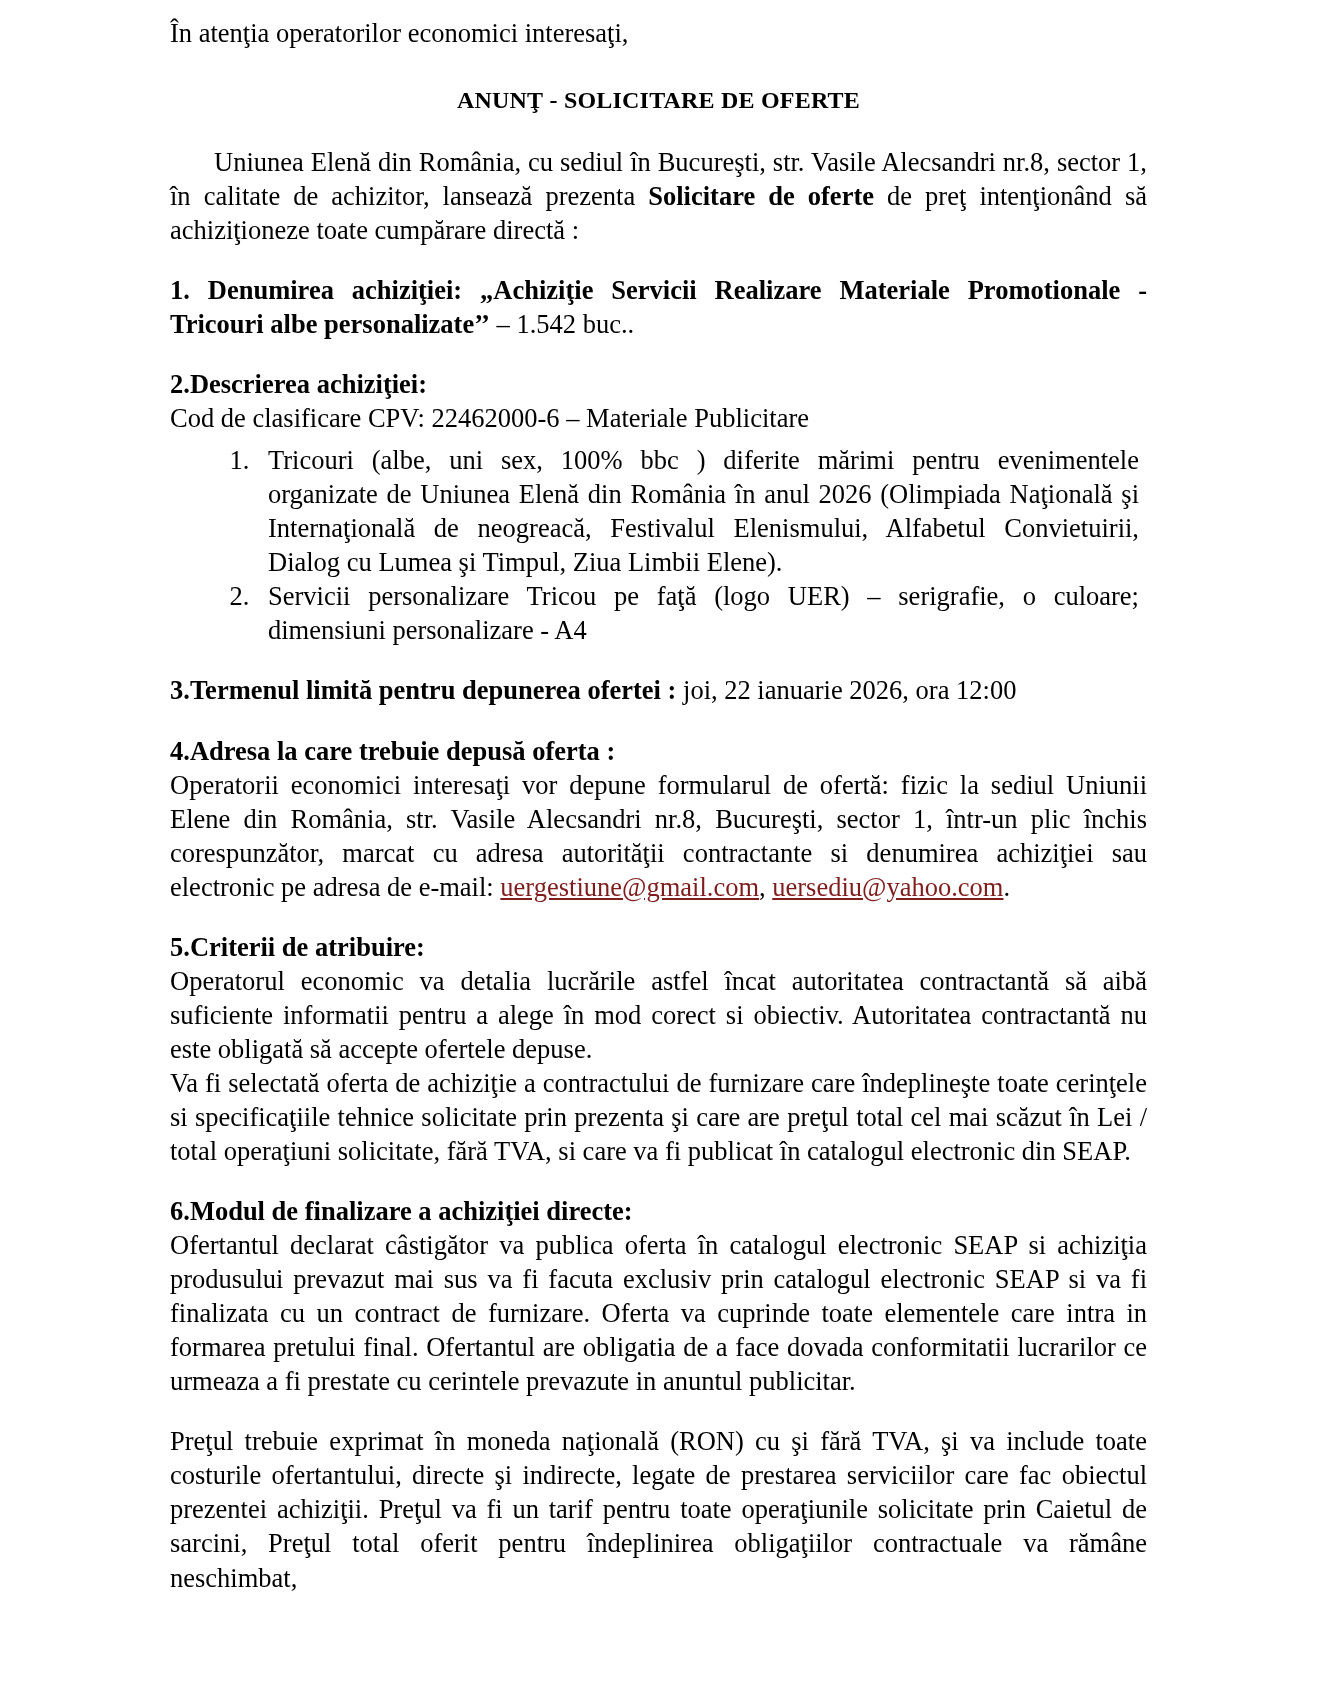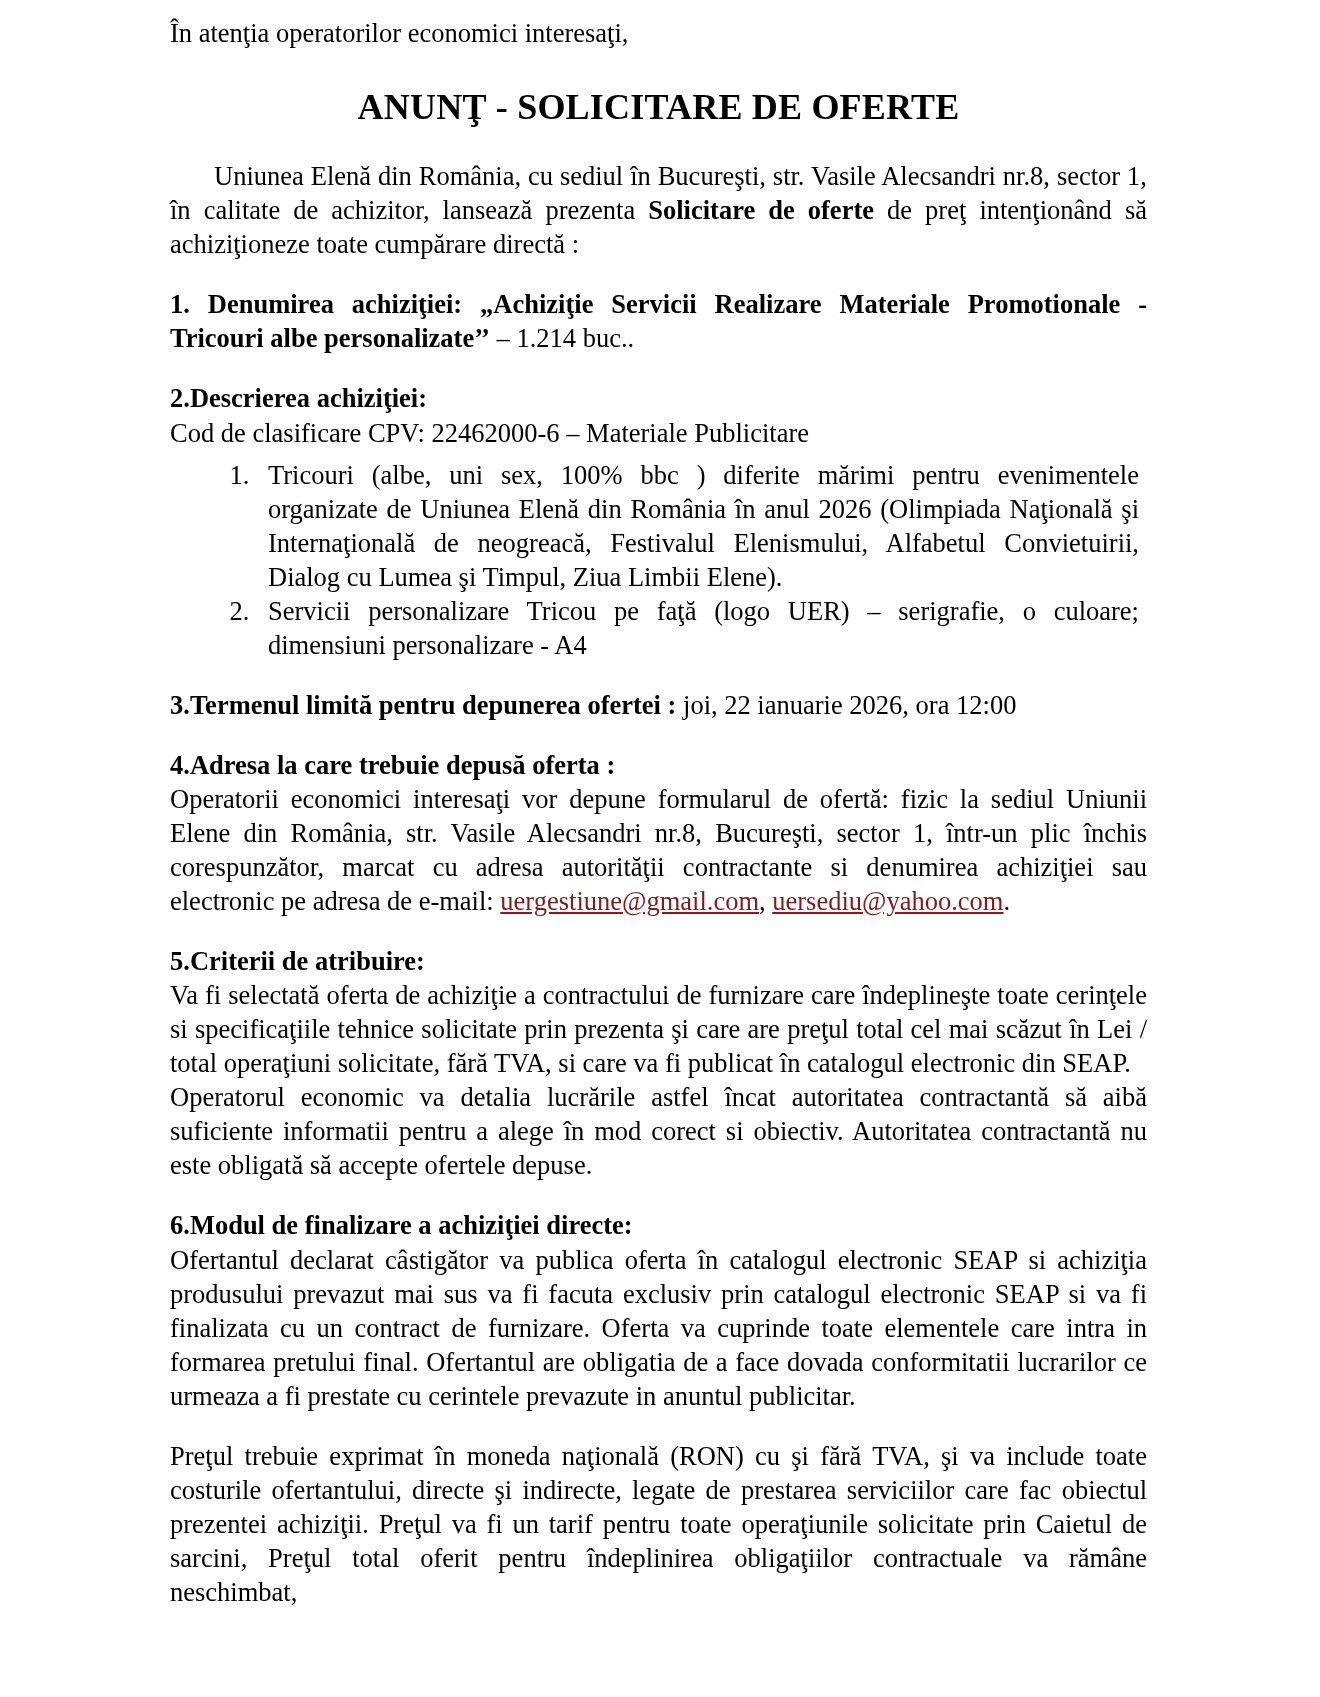--- a/index.html
+++ b/index.html
@@ -28,21 +28,21 @@
   }
   p {
     margin: 0;
   }
   .salutation {
     margin-top: 8px;
     text-align: left;
   }
   .doc-title {
     text-align: center;
-    font-size: 36px;
+    font-size: 24px;
     line-height: 1.2;
     margin-top: 36px;
     letter-spacing: 0.2px;
     white-space: nowrap;
   }
   .intro {
     margin-top: 30px;
     text-align: justify;
     text-justify: inter-word;
     text-indent: 44px;
@@ -89,21 +89,21 @@
 <div class="page">
   <div class="doc-body">
 
     <p class="salutation">În atenţia operatorilor economici interesaţi,</p>
 
     <h1 class="doc-title">ANUNŢ - SOLICITARE DE OFERTE</h1>
 
     <p class="intro"><span>Uniunea Elenă din România, cu sediul în Bucureşti, str. Vasile Alecsandri nr.8, sector 1, în calitate de achizitor, lansează prezenta </span><b>Solicitare de oferte</b><span> de preţ intenţionând să achiziţioneze toate cumpărare directă :</span></p>
 
     <div class="section">
-      <p class="heading-block"><b>1. Denumirea achiziţiei: „Achiziţie Servicii Realizare Materiale Promotionale - Tricouri albe personalizate’’</b><span> – 1.214 buc..</span></p>
+      <p class="heading-block"><b>1. Denumirea achiziţiei: „Achiziţie Servicii Realizare Materiale Promotionale - Tricouri albe personalizate’’</b><span> – 1.542 buc..</span></p>
     </div>
 
     <div class="section">
       <p class="section-head">2.Descrierea achiziţiei:</p>
       <p class="para-head-inline">Cod de clasificare CPV: 22462000-6 – Materiale Publicitare</p>
       <ol class="items">
         <li>Tricouri (albe, uni sex, 100% bbc ) diferite mărimi pentru evenimentele organizate de Uniunea Elenă din România în anul 2026 (Olimpiada Naţională şi Internaţională de neogreacă, Festivalul Elenismului, Alfabetul Convietuirii, Dialog cu Lumea şi Timpul, Ziua Limbii Elene).</li>
         <li>Servicii personalizare Tricou pe faţă (logo UER) – serigrafie, o culoare; dimensiuni personalizare - A4</li>
       </ol>
     </div>
@@ -112,22 +112,22 @@
       <p class="para-head-inline"><b>3.Termenul limită pentru depunerea ofertei :</b><span> joi, 22 ianuarie 2026, ora 12:00</span></p>
     </div>
 
     <div class="section">
       <p class="section-head">4.Adresa la care trebuie depusă oferta :</p>
       <p class="para"><span>Operatorii economici interesaţi vor depune formularul de ofertă: fizic la sediul Uniunii Elene din România, str. Vasile Alecsandri nr.8, Bucureşti, sector 1, într-un plic închis corespunzător, marcat cu adresa autorităţii contractante si denumirea achiziţiei sau electronic pe adresa de e-mail: </span><a class="mail" href="#">uergestiune@gmail.com</a><span>, </span><a class="mail" href="#">uersediu@yahoo.com</a><span>.</span></p>
     </div>
 
     <div class="section">
       <p class="section-head">5.Criterii de atribuire:</p>
+      <p class="para">Operatorul economic va detalia lucrările astfel încat autoritatea contractantă să aibă suficiente informatii pentru a alege în mod corect si obiectiv. Autoritatea contractantă nu este obligată să accepte ofertele depuse.</p>
       <p class="para">Va fi selectată oferta de achiziţie a contractului de furnizare care îndeplineşte toate cerinţele si specificaţiile tehnice solicitate prin prezenta şi care are preţul total cel mai scăzut în Lei / total operaţiuni solicitate, fără TVA, si care va fi publicat în catalogul electronic din SEAP.</p>
-      <p class="para">Operatorul economic va detalia lucrările astfel încat autoritatea contractantă să aibă suficiente informatii pentru a alege în mod corect si obiectiv. Autoritatea contractantă nu este obligată să accepte ofertele depuse.</p>
     </div>
 
     <div class="section">
       <p class="section-head">6.Modul de finalizare a achiziţiei directe:</p>
       <p class="para">Ofertantul declarat câstigător va publica oferta în catalogul electronic SEAP si achiziţia produsului prevazut mai sus va fi facuta exclusiv prin catalogul electronic SEAP si va fi finalizata cu un contract de furnizare. Oferta va cuprinde toate elementele care intra in formarea pretului final. Ofertantul are obligatia de a face dovada conformitatii lucrarilor ce urmeaza a fi prestate cu cerintele prevazute in anuntul publicitar.</p>
     </div>
 
     <div class="section">
       <p class="para">Preţul trebuie exprimat în moneda naţională (RON)  cu şi fără TVA, şi va include toate costurile ofertantului, directe şi indirecte, legate de prestarea serviciilor care fac obiectul prezentei achiziţii. Preţul va fi un tarif pentru toate operaţiunile solicitate prin Caietul de sarcini, Preţul total oferit pentru îndeplinirea obligaţiilor contractuale va rămâne neschimbat,</p>
     </div>

